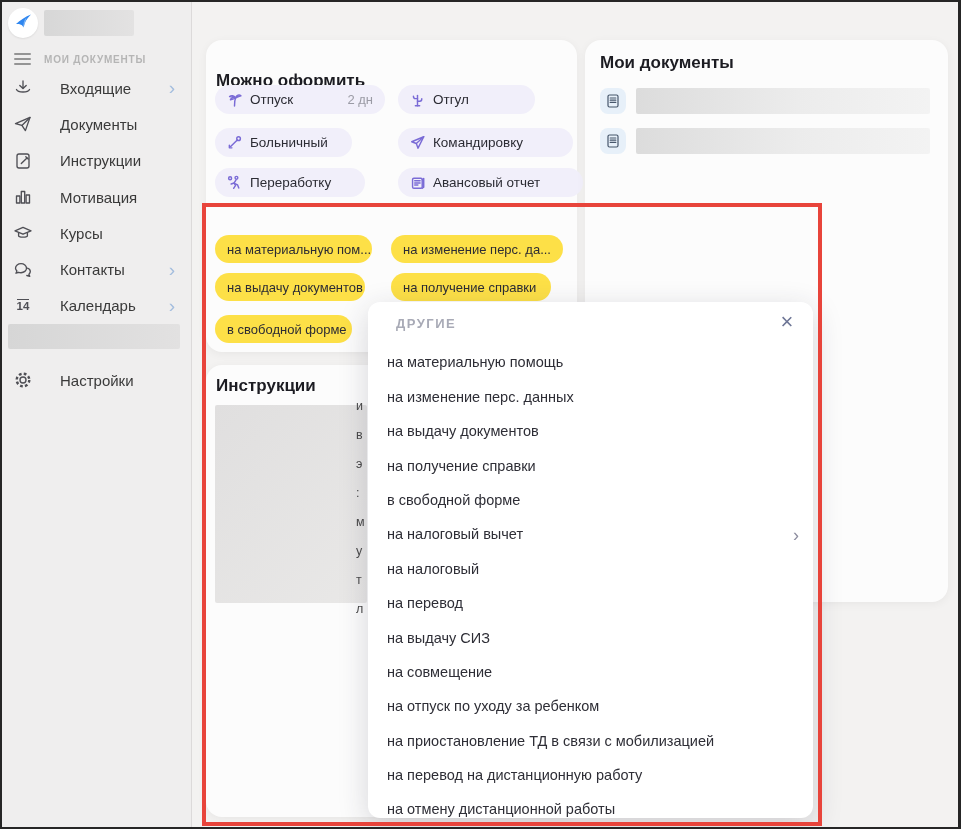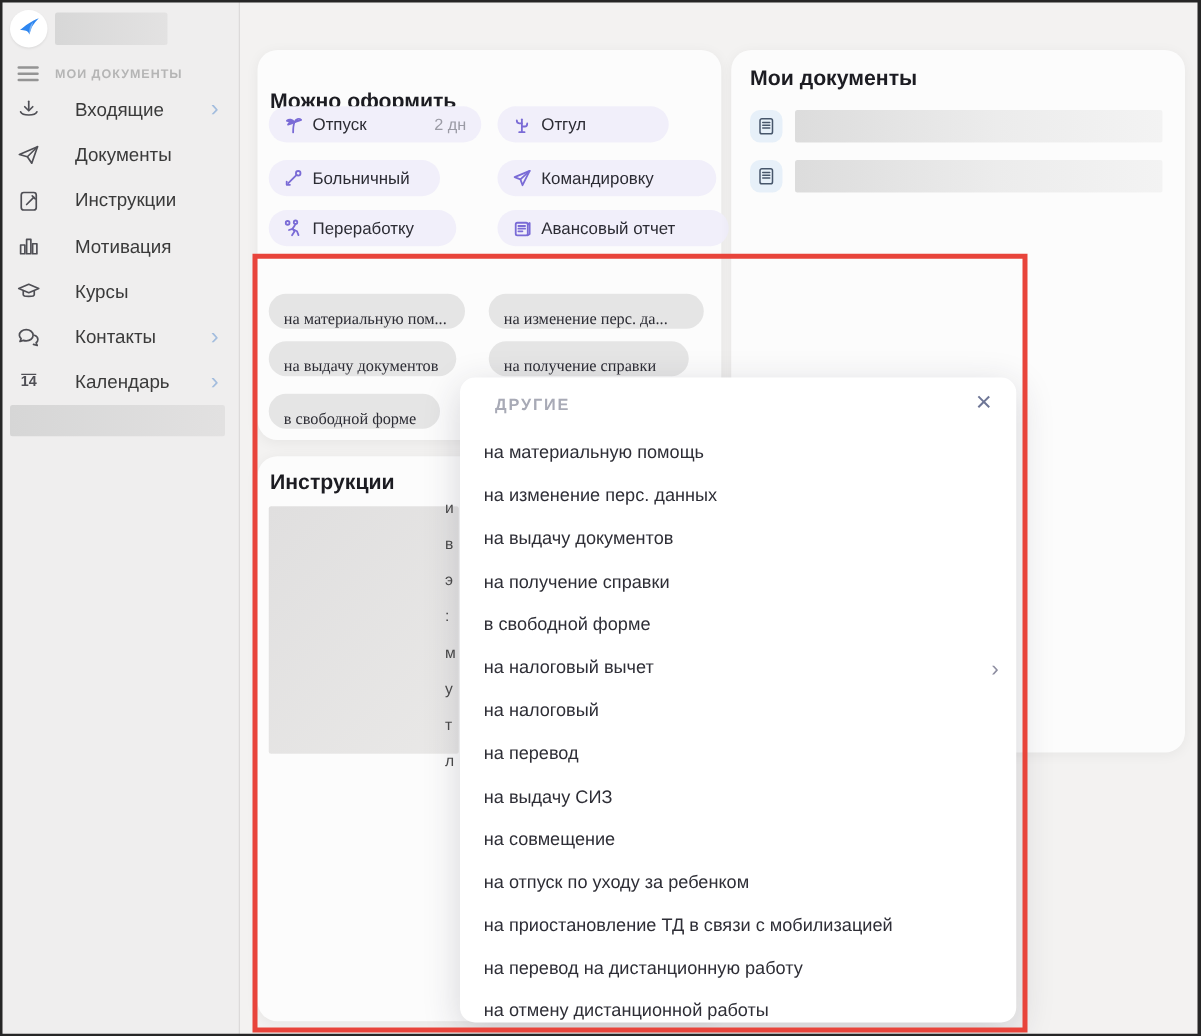--- a/index.html
+++ b/index.html
@@ -36,21 +36,21 @@
   .card-title{position:absolute;font-size:17px;font-weight:bold;color:#1c1c22;}
   #card-apply .card-title{left:10px;top:15px;margin-top:16px;}
   #card-docs .card-title{left:15px;top:13px;}
   #card-instr .card-title{left:10px;top:11px;}
 
   
   .qa-pill{position:absolute;height:29px;border-radius:15px;background:#f1effa;display:flex;align-items:center;gap:8px;padding:0 12px;box-sizing:border-box;font-size:13.5px;color:#2c2c34;cursor:pointer;white-space:nowrap;}
   .qa-pill svg{display:block;}
   .qa-badge{margin-left:auto;color:#9b9ba5;font-size:13px;}
   
-  .ap-pill{position:absolute;height:28px;border-radius:14px;background:#e5e5e5;display:flex;align-items:flex-end;padding:0 12px;box-sizing:border-box;font-size:13px;color:#2c2c34;cursor:pointer;white-space:nowrap;font-family:Liberation Serif, serif;}
+  .ap-pill{position:absolute;height:28px;border-radius:14px;background:#fde047;display:flex;align-items:center;padding:0 12px;box-sizing:border-box;font-size:13px;color:#2c2c34;cursor:pointer;white-space:nowrap;}
   .ap-label{position:absolute;left:10px;top:172px;font-size:13.5px;color:#3a3a40;margin-top:28px;}
 
   
   .doc-row{position:absolute;left:15px;right:18px;height:27px;display:flex;align-items:center;cursor:pointer;}
   .doc-ico{width:26px;height:26px;border-radius:8px;background:#e7f0f9;display:flex;align-items:center;justify-content:center;flex:none;}
   .doc-blur{margin-left:10px;height:26px;width:294px;border-radius:2px;background:linear-gradient(90deg,#dcdcdc,#ececec 55%,#f3f3f3);filter:blur(.4px);}
 
   
   .instr-blur{position:absolute;left:9px;top:40px;width:152px;height:198px;background:linear-gradient(135deg,#e0dfdf,#e9e8e7);border-radius:2px;filter:blur(.5px);}
   .frag-col{position:absolute;left:356px;top:392px;width:11px;z-index:5;overflow:hidden;}
@@ -153,20 +153,31 @@
         <span class="side-ico">
           <span class="cal14">14</span>
         </span>
         <span class="side-label">Календарь</span>
         <span class="side-chev">›</span>
       </div>
     </div>
 
   <div class="side-blur"></div>
 
+  <div class="side-settings">
+    <div class="side-item">
+      <span class="side-ico">
+        <svg width="20" height="20" viewBox="0 0 20 20" fill="none" stroke="#4f4f55" stroke-width="1.4">
+          <circle cx="10" cy="10" r="3"></circle>
+          <circle cx="10" cy="10" r="6.3" stroke-width="2.4" stroke-dasharray="2.7 2.25"></circle>
+        </svg>
+      </span>
+      <span class="side-label">Настройки</span>
+    </div>
+  </div>
 </div>
 
 <div class="card" id="card-apply">
   <div class="card-title">Можно оформить</div>
   <div id="qa-pills">
       <div class="qa-pill" style="left: 9px; top: 45px; width: 170px;">
         <span>
           <svg width="15" height="15" viewBox="0 0 14 14" fill="none" stroke="#7a6bd6" stroke-width="1.35" stroke-linecap="round" stroke-linejoin="round">
             <path d="M7 13 C7 10 7.2 7.4 8 5.4"></path>
             <path d="M8 5.4 C6.4 3.2 4 2.8 2.4 4.3 C4.4 4.6 6.1 5 8 5.4"></path>

